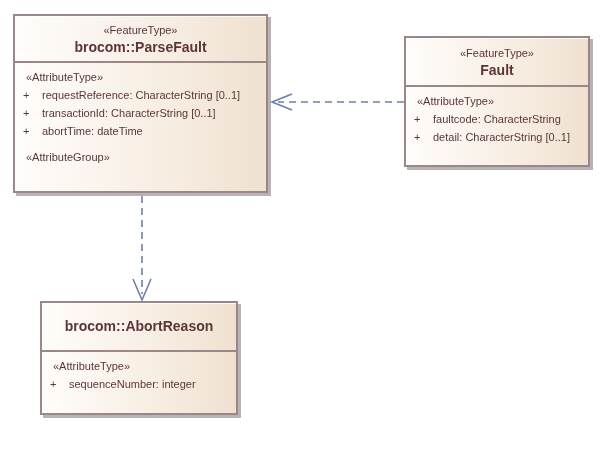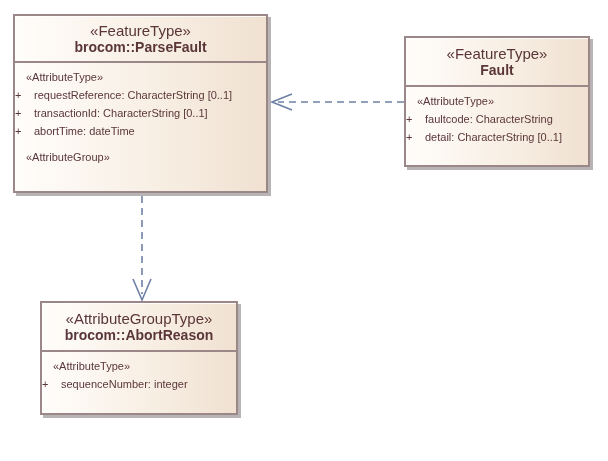--- a/index.html
+++ b/index.html
@@ -12,25 +12,25 @@
     position:absolute;box-sizing:border-box;
     border:2px solid #9b8788;
     background:linear-gradient(90deg,#fffdfb 0%,#f8efe4 55%,#f0e1d1 100%);
     box-shadow:3px 3px 0 #b8b4b5, inset 1px 1px 0 rgba(255,255,255,0.85);
   }
   .uml-header{
     box-sizing:border-box;border-bottom:2px solid #9b8788;
     display:flex;flex-direction:column;justify-content:center;
     text-align:center;line-height:17px;
   }
-  .stereotype-label{font-size:15px;text-align:center;}
+  .stereotype-label{font-size:11px;text-align:center;}
   .class-name{font-size:14px;font-weight:bold;}
   .uml-body{padding:5px 4px 0 0;font-size:11px;line-height:18px;}
   .row-stereotype{padding-left:11px;white-space:nowrap;}
-  .row-attr{white-space:nowrap;}
+  .row-attr{padding-left:8px;white-space:nowrap;}
   .row-attr .vis{display:inline-block;width:19px;}
   .group-start{margin-top:8px;}
   .connector-layer{position:absolute;left:0;top:0;}
   .conn{stroke:#6e81a5;stroke-width:1.6;fill:none;}
 </style>
 </head>
 <body>
 
 <div class="canvas">
 
@@ -55,21 +55,20 @@
     </div>
     <div class="uml-body">
       <div class="row-stereotype">«AttributeType»</div>
       <div class="row-attr"><span class="vis">+</span><span>faultcode: CharacterString</span></div>
       <div class="row-attr"><span class="vis">+</span><span>detail: CharacterString [0..1]</span></div>
     </div>
   </div>
 
   <div class="uml-box" style="left:40px;top:301px;width:198px;height:114px;">
     <div class="uml-header" style="height:49px;">
-      <div class="stereotype-label">«AttributeGroupType»</div>
       <div class="class-name">brocom::AbortReason</div>
     </div>
     <div class="uml-body">
       <div class="row-stereotype">«AttributeType»</div>
       <div class="row-attr"><span class="vis">+</span><span>sequenceNumber: integer</span></div>
     </div>
   </div>
 
   <svg class="connector-layer" width="608" height="461" viewBox="0 0 608 461">
     <g>

